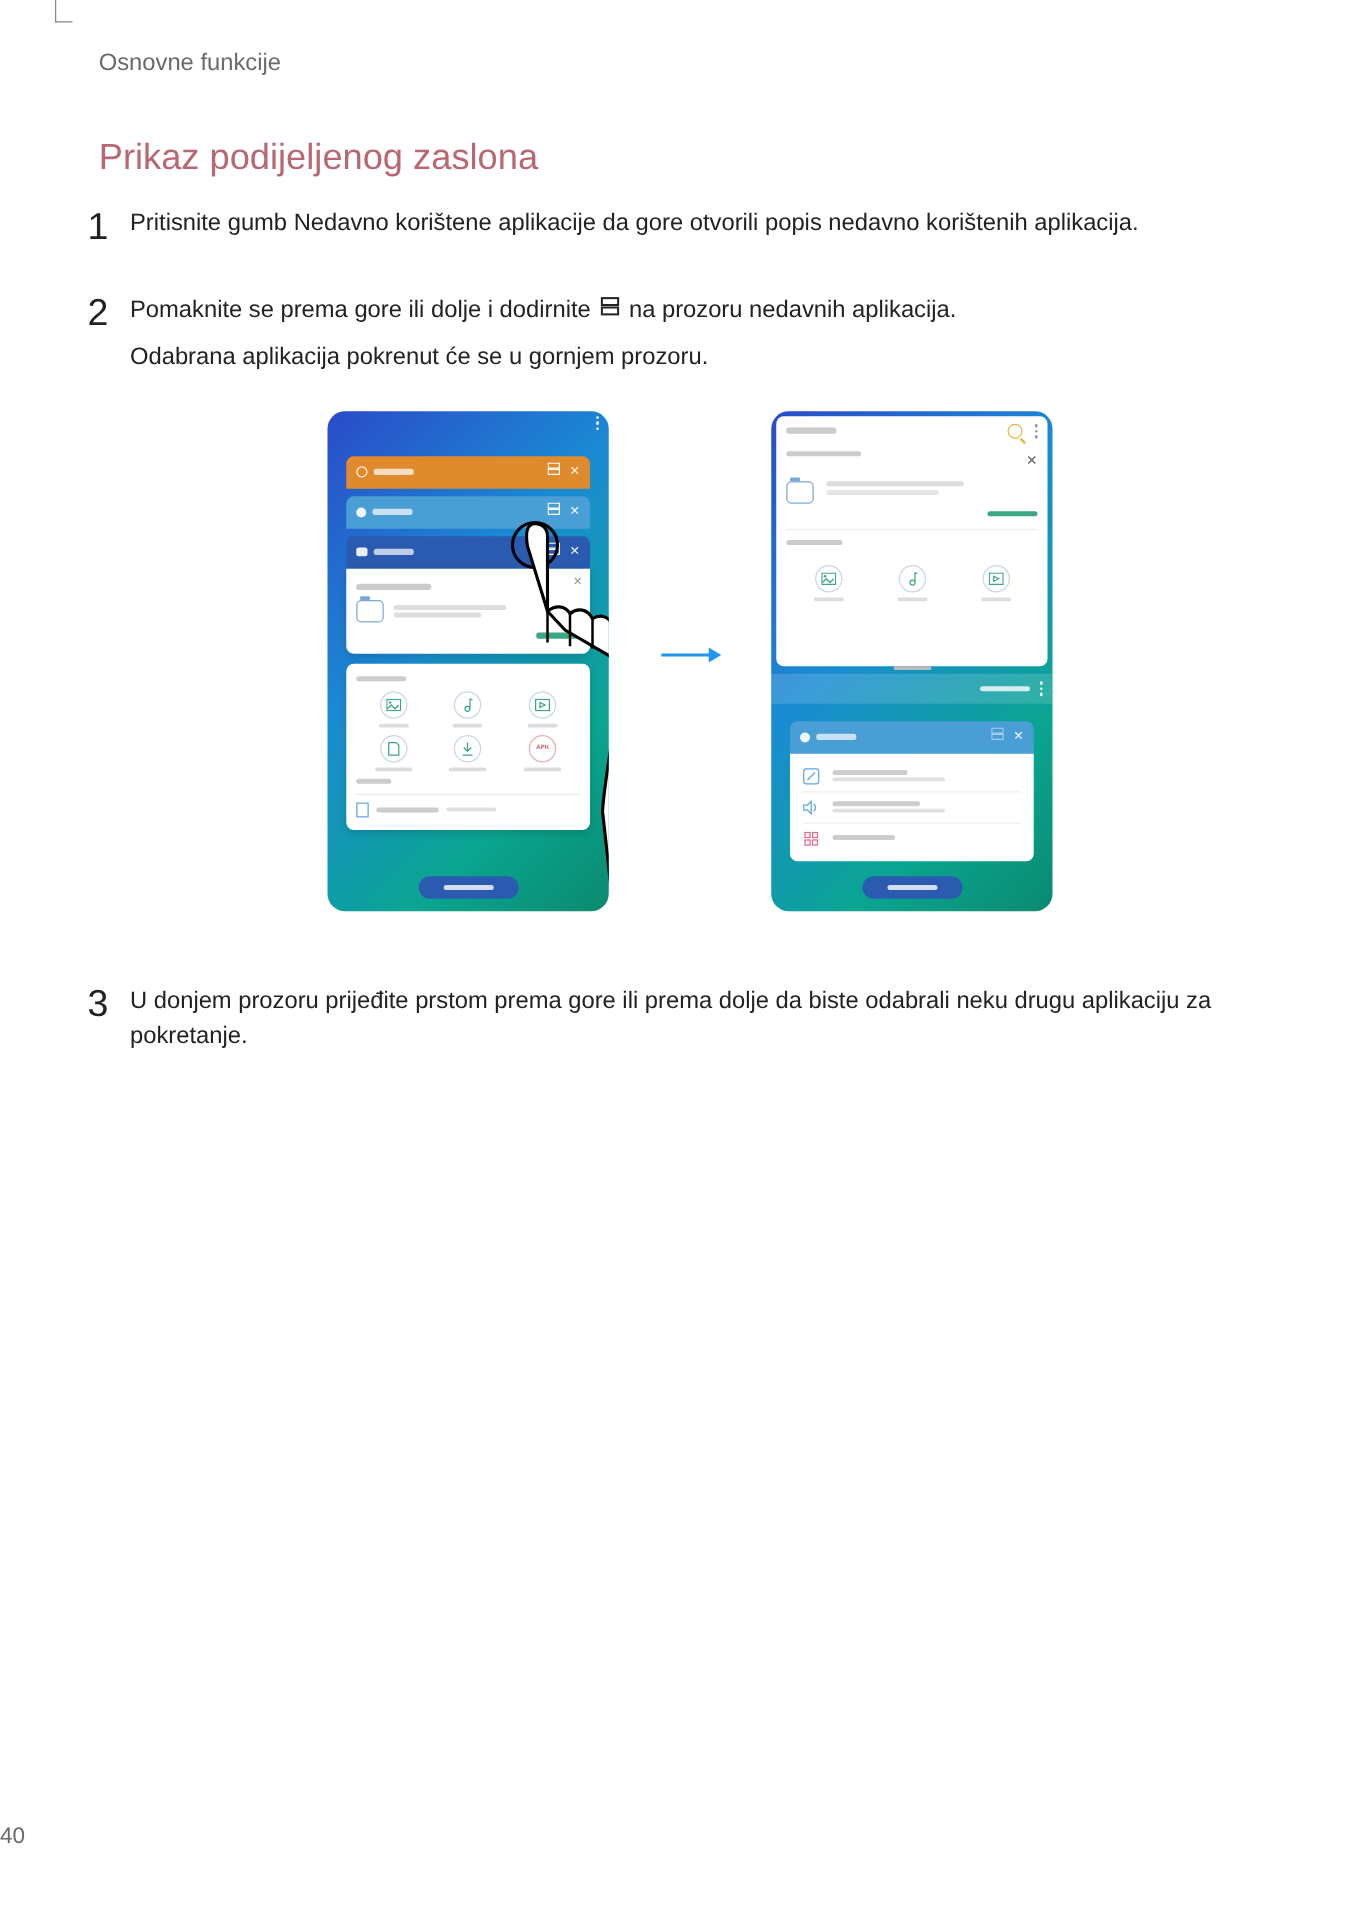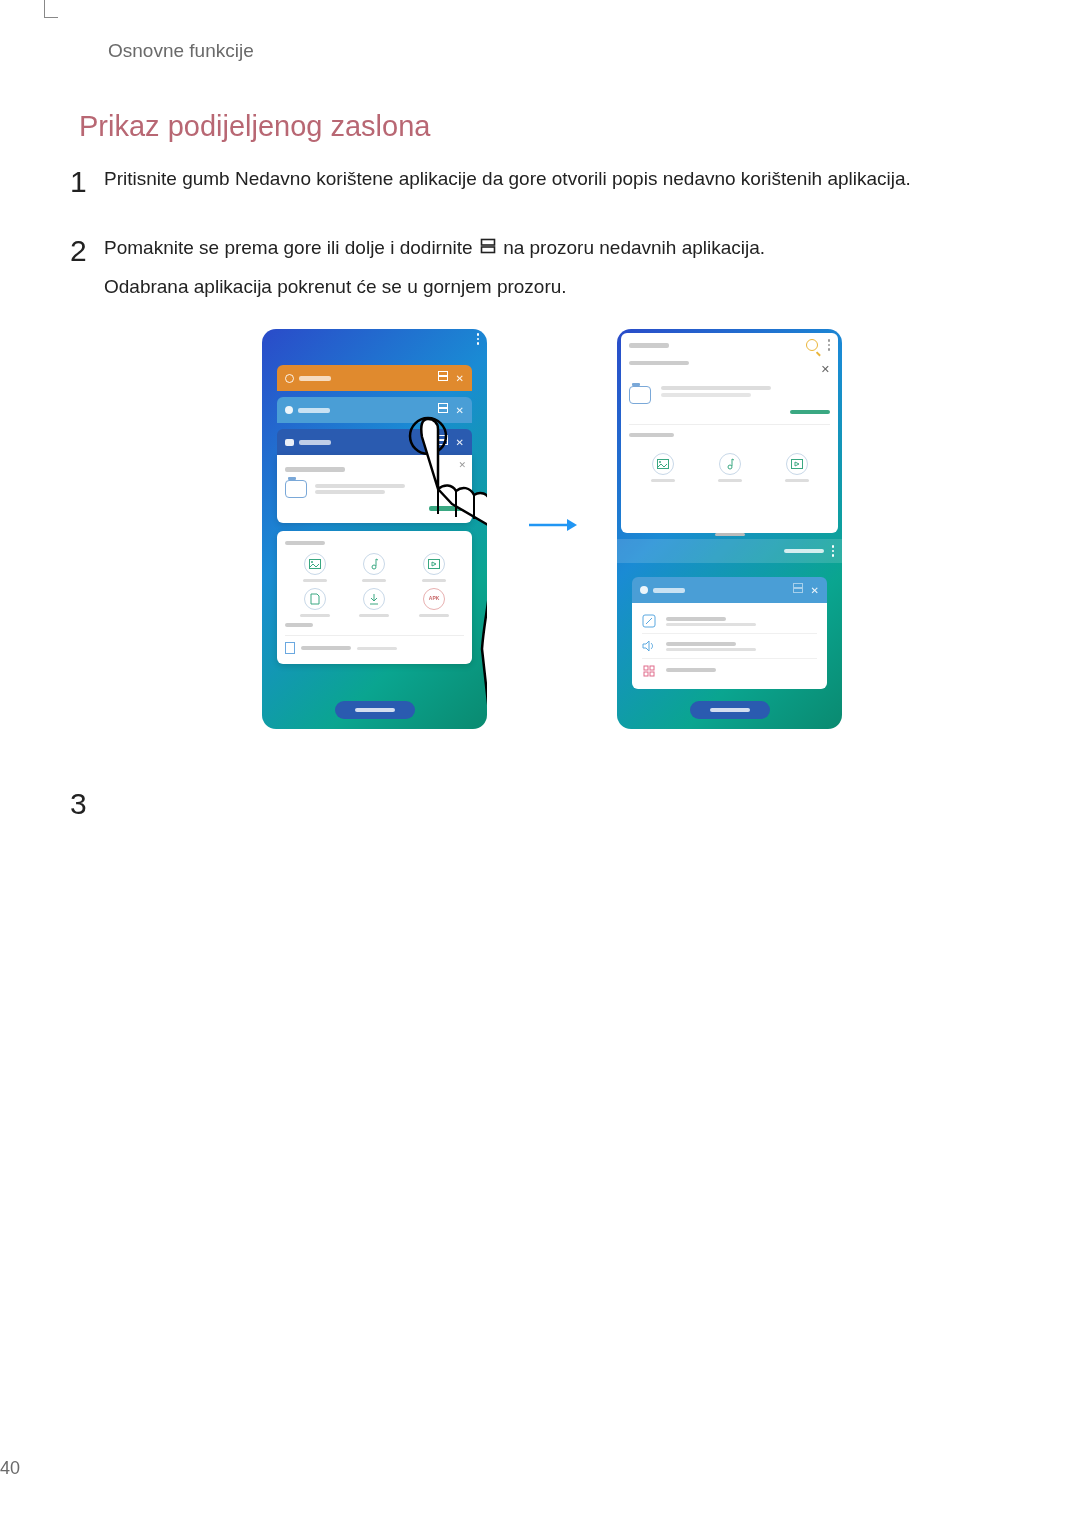--- a/index.html
+++ b/index.html
@@ -19,21 +19,20 @@
     height: 18px;
     border-left: 1px solid #888;
     border-bottom: 1px solid #888;
   }
   .breadcrumb {
     position: absolute;
     left: 79px;
     top: 40px;
     font-size: 19px;
     color: #6a6a6a;
-    margin-left: 29px;
   }
   .section-title {
     position: absolute;
     left: 79px;
     top: 110px;
     font-size: 29px;
     font-weight: 400;
     color: #b86773;
   }
   .steps {
@@ -525,18 +524,19 @@
               <span></span>
             </div>
         </div>
       </div>
     </div>
   </div>
 
   <div class="step">
     <div class="step-num">3</div>
     <div class="step-body">
+      <p>U donjem prozoru prijeđite prstom prema gore ili prema dolje da biste odabrali neku drugu aplikaciju za pokretanje.</p>
     </div>
   </div>
 
 </div>
 
 <div class="page-num">40</div>
 
 </body></html>

